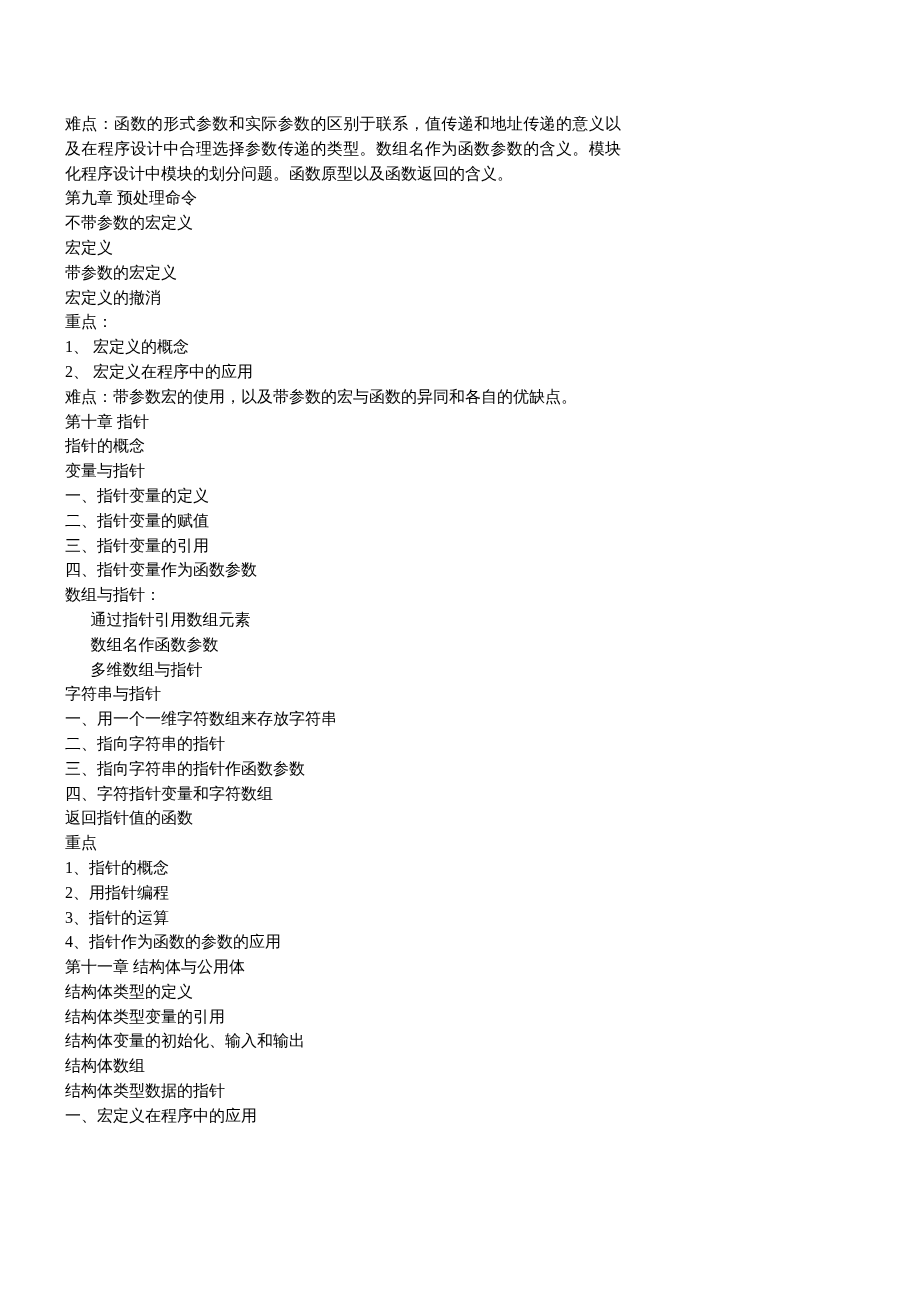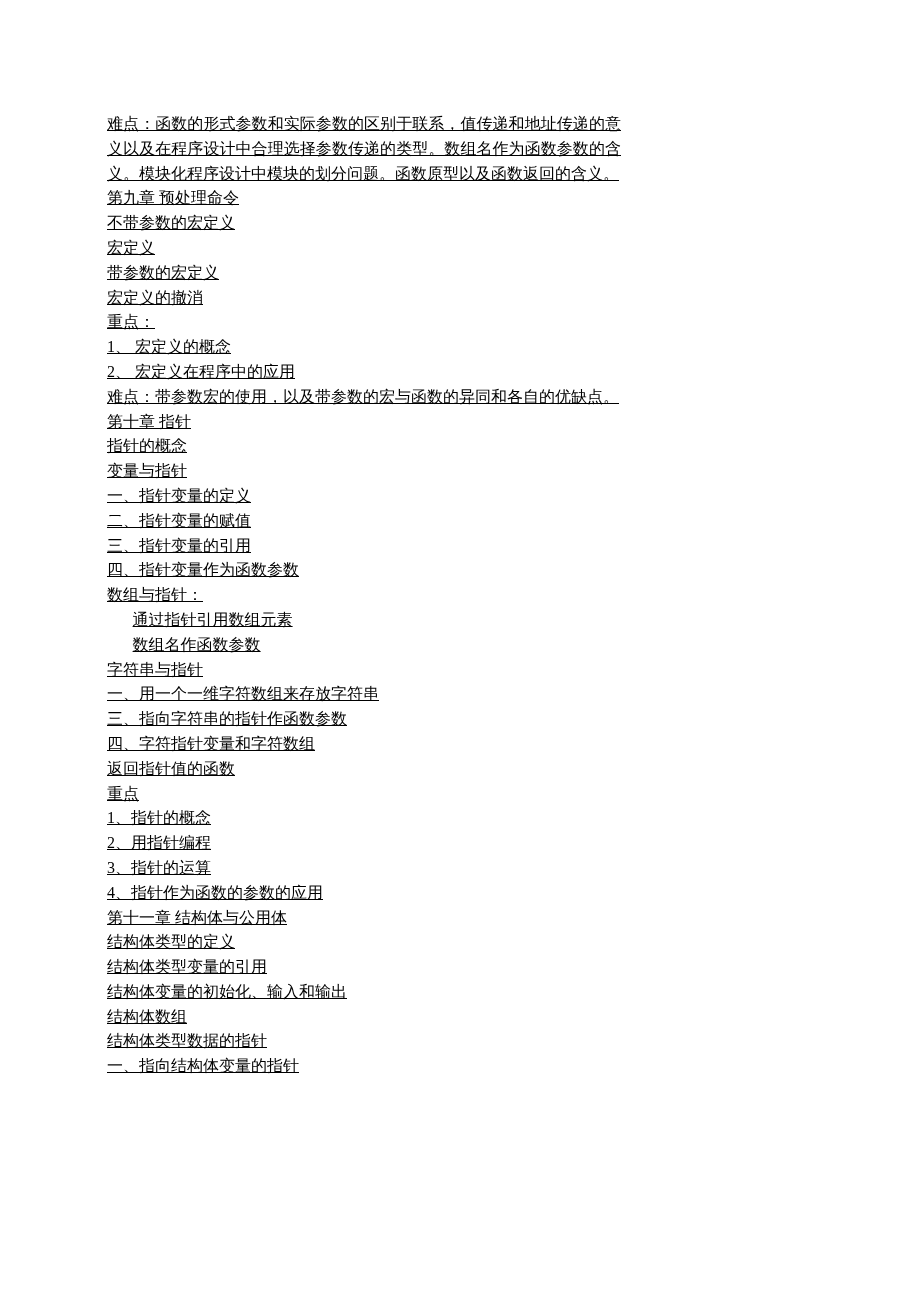--- a/index.html
+++ b/index.html
@@ -6,24 +6,23 @@
     margin: 0;
     background: #ffffff;
     font-family: "SimSun", "宋体", serif;
     font-size: 16px;
     line-height: 1.55;
     color: #000;
   }
   .page {
     width: 756px;
     min-height: 1302px;
-    padding: 112px 135px 100px 107px;
+    padding: 112px 135px 100px 65px;
     box-sizing: border-box;
     background: #fff;
-    text-decoration: underline;
   }
   .line {
     white-space: pre-wrap;
     text-align: justify;
     text-justify: inter-ideograph;
   }
   .indent1 {
     padding-left: 1.6em;
   }
 </style>
@@ -45,31 +44,33 @@
       <div class="line">第十章 指针</div>
       <div class="line">指针的概念</div>
       <div class="line">变量与指针</div>
       <div class="line">一、指针变量的定义</div>
       <div class="line">二、指针变量的赋值</div>
       <div class="line">三、指针变量的引用</div>
       <div class="line">四、指针变量作为函数参数</div>
       <div class="line">数组与指针：</div>
       <div class="line indent1">通过指针引用数组元素</div>
       <div class="line indent1">数组名作函数参数</div>
+      <div class="line indent1">多维数组与指针</div>
       <div class="line">字符串与指针</div>
       <div class="line">一、用一个一维字符数组来存放字符串</div>
+      <div class="line">二、指向字符串的指针</div>
       <div class="line">三、指向字符串的指针作函数参数</div>
       <div class="line">四、字符指针变量和字符数组</div>
       <div class="line">返回指针值的函数</div>
       <div class="line">重点</div>
       <div class="line">1、指针的概念</div>
       <div class="line">2、用指针编程</div>
       <div class="line">3、指针的运算</div>
       <div class="line">4、指针作为函数的参数的应用</div>
       <div class="line">第十一章 结构体与公用体</div>
       <div class="line">结构体类型的定义</div>
       <div class="line">结构体类型变量的引用</div>
       <div class="line">结构体变量的初始化、输入和输出</div>
       <div class="line">结构体数组</div>
       <div class="line">结构体类型数据的指针</div>
-      <div class="line">一、指向结构体变量的指针</div>
+      <div class="line">一、宏定义在程序中的应用</div>
     </div>
 </div>
 
 </body></html>

